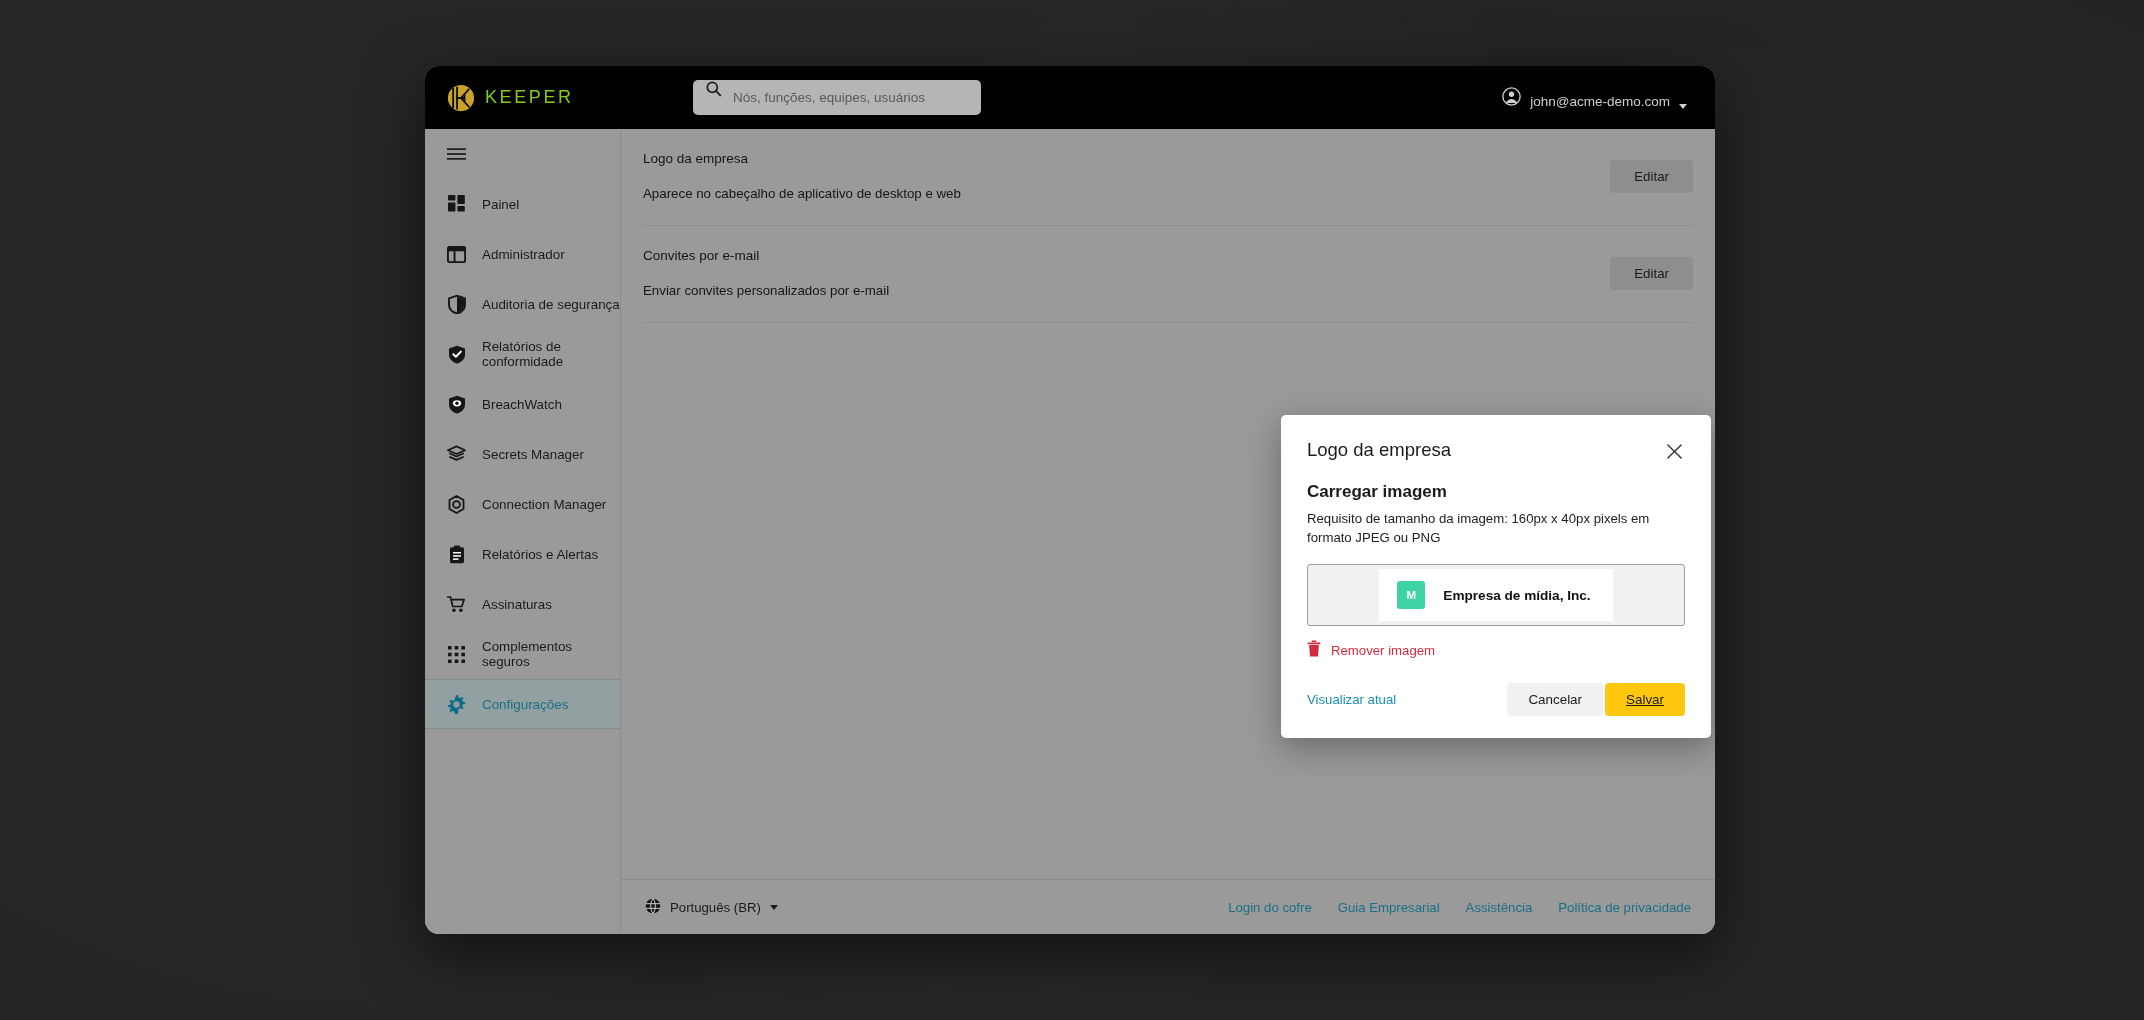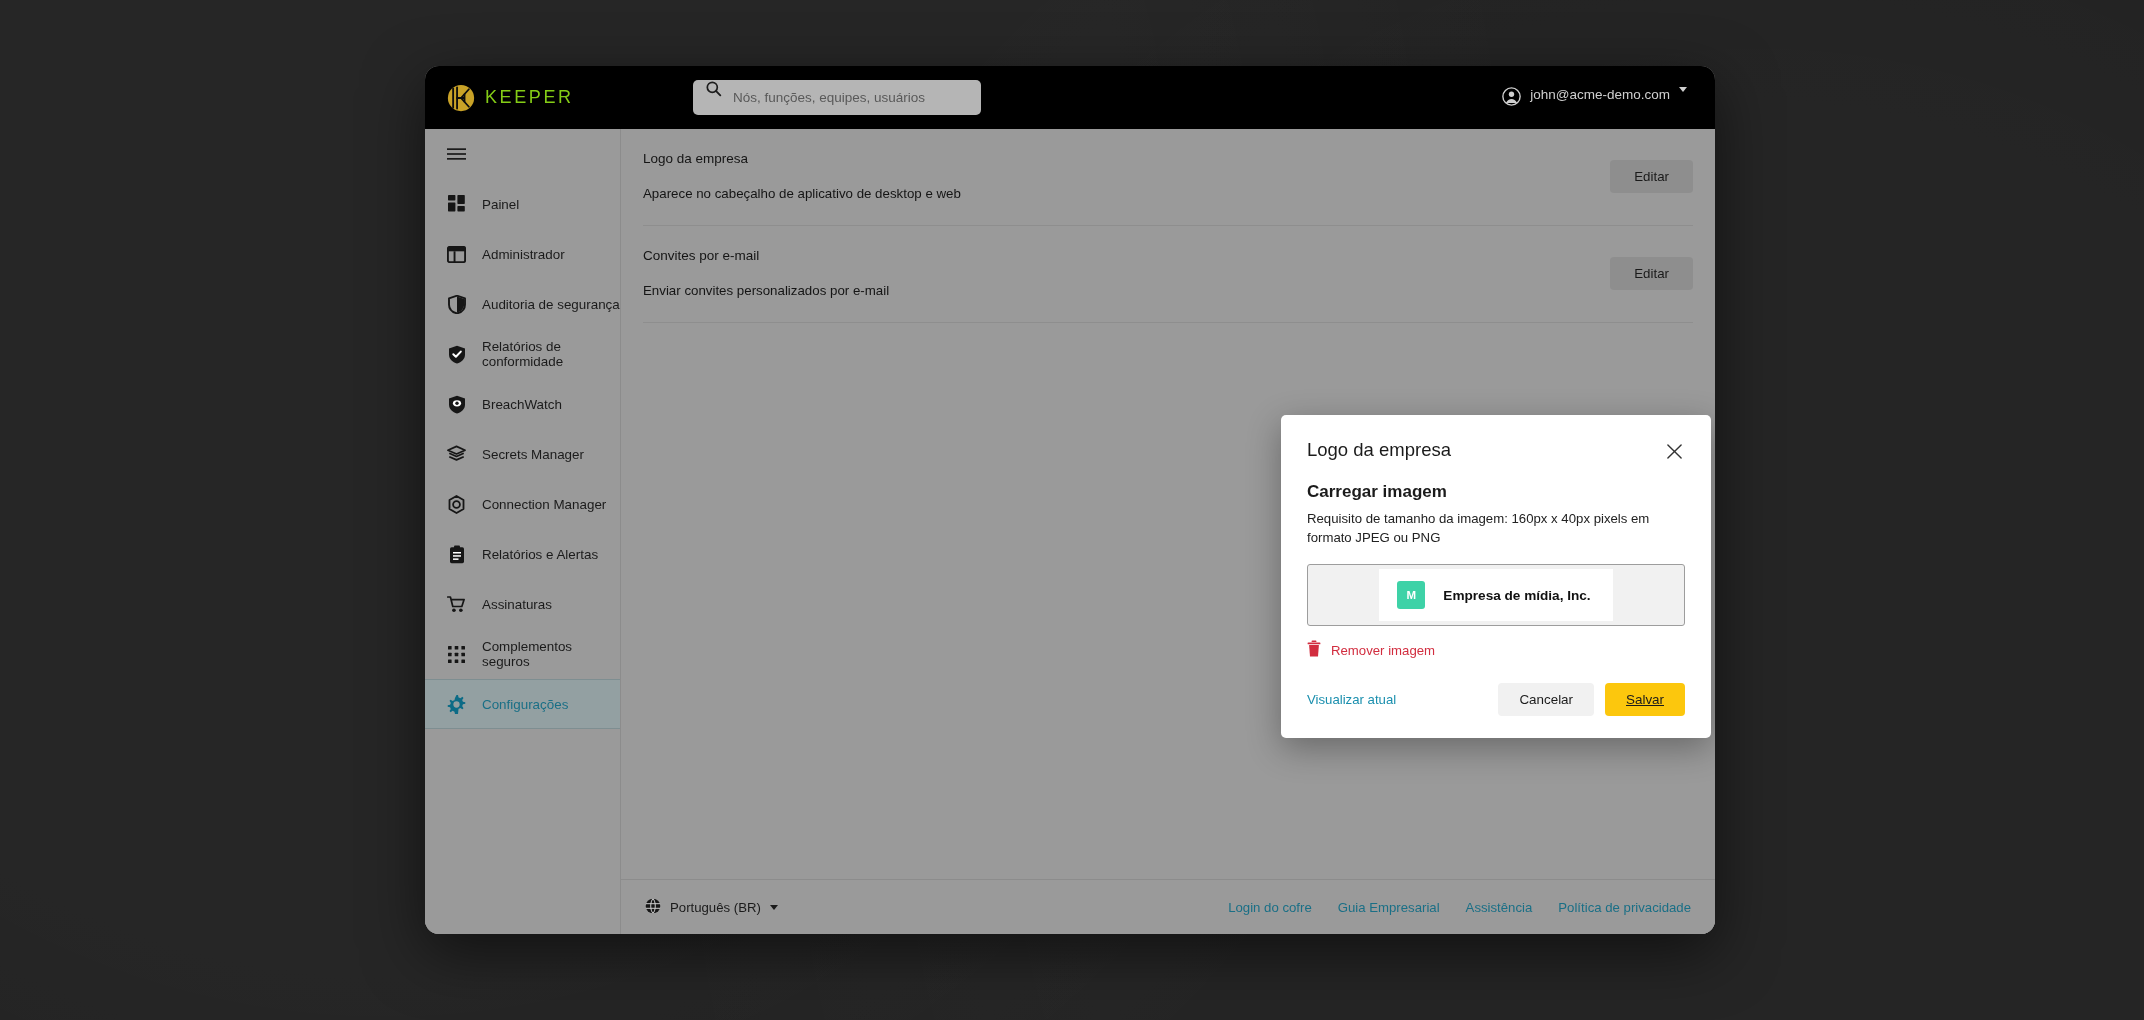--- a/index.html
+++ b/index.html
@@ -90,21 +90,21 @@
     font-family: "Liberation Sans", sans-serif;
     font-size: 13.5px;
     color: #2a2a2a;
     width: 100%;
   }
   .searchbox input::placeholder { color: #595959; }
 
   .account {
     margin-left: auto;
     display: flex;
-    align-items: flex-start;
+    align-items: flex-end;
     gap: 9px;
     color: #cfcfcf;
     font-size: 13.5px;
     padding-right: 6px;
     cursor: pointer;
   }
   .caret { width: 0; height: 0;
     border-left: 4.5px solid transparent;
     border-right: 4.5px solid transparent;
     border-top: 5.5px solid #cfcfcf; }
@@ -314,21 +314,21 @@
   }
   .link-preview {
     color: #1a8fae;
     font-size: 13.2px;
     text-decoration: none;
     cursor: pointer;
   }
   .modal-actions {
     margin-left: auto;
     display: flex;
-    gap: 11px;
+    gap: 2px;
   }
   .btn {
     border: 0;
     border-radius: 4px;
     padding: 9px 21px;
     font-family: "Liberation Sans", sans-serif;
     font-size: 13.4px;
     cursor: pointer;
   }
   .btn-cancel { background: #f1f1f1; color: #1b1b1b; }

